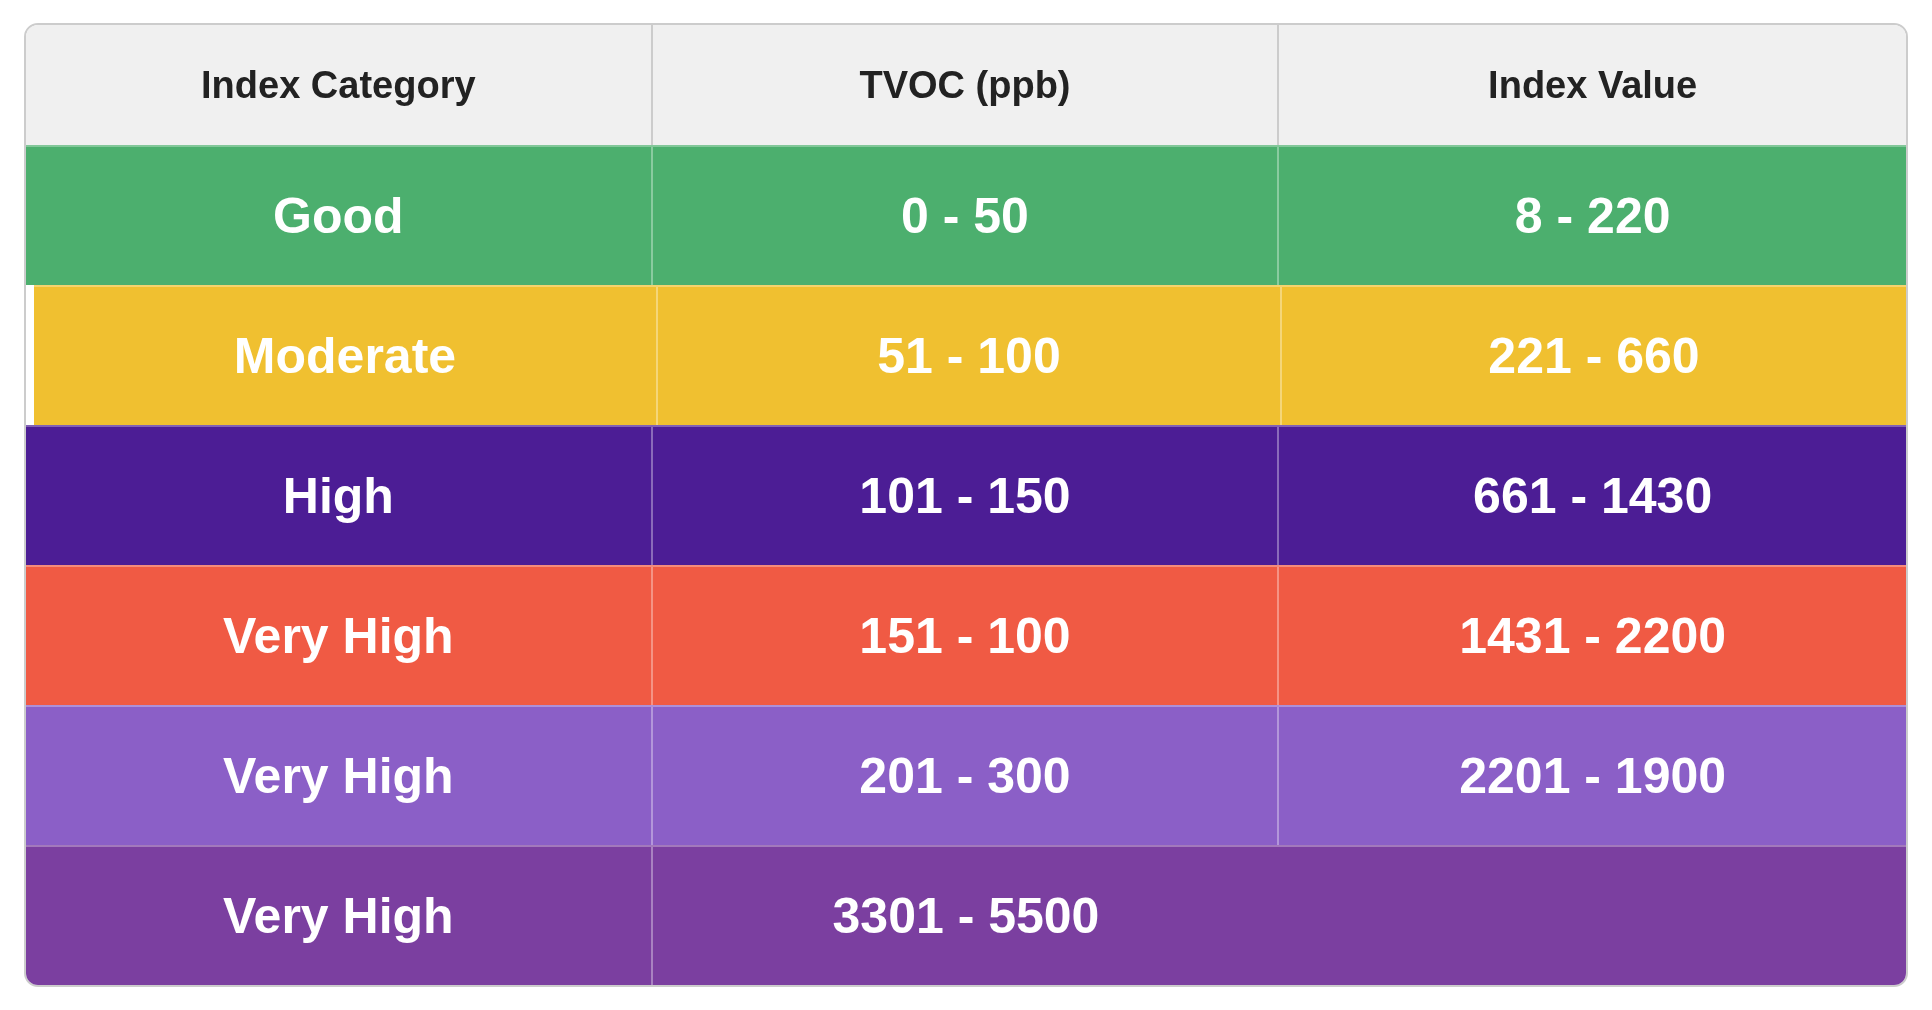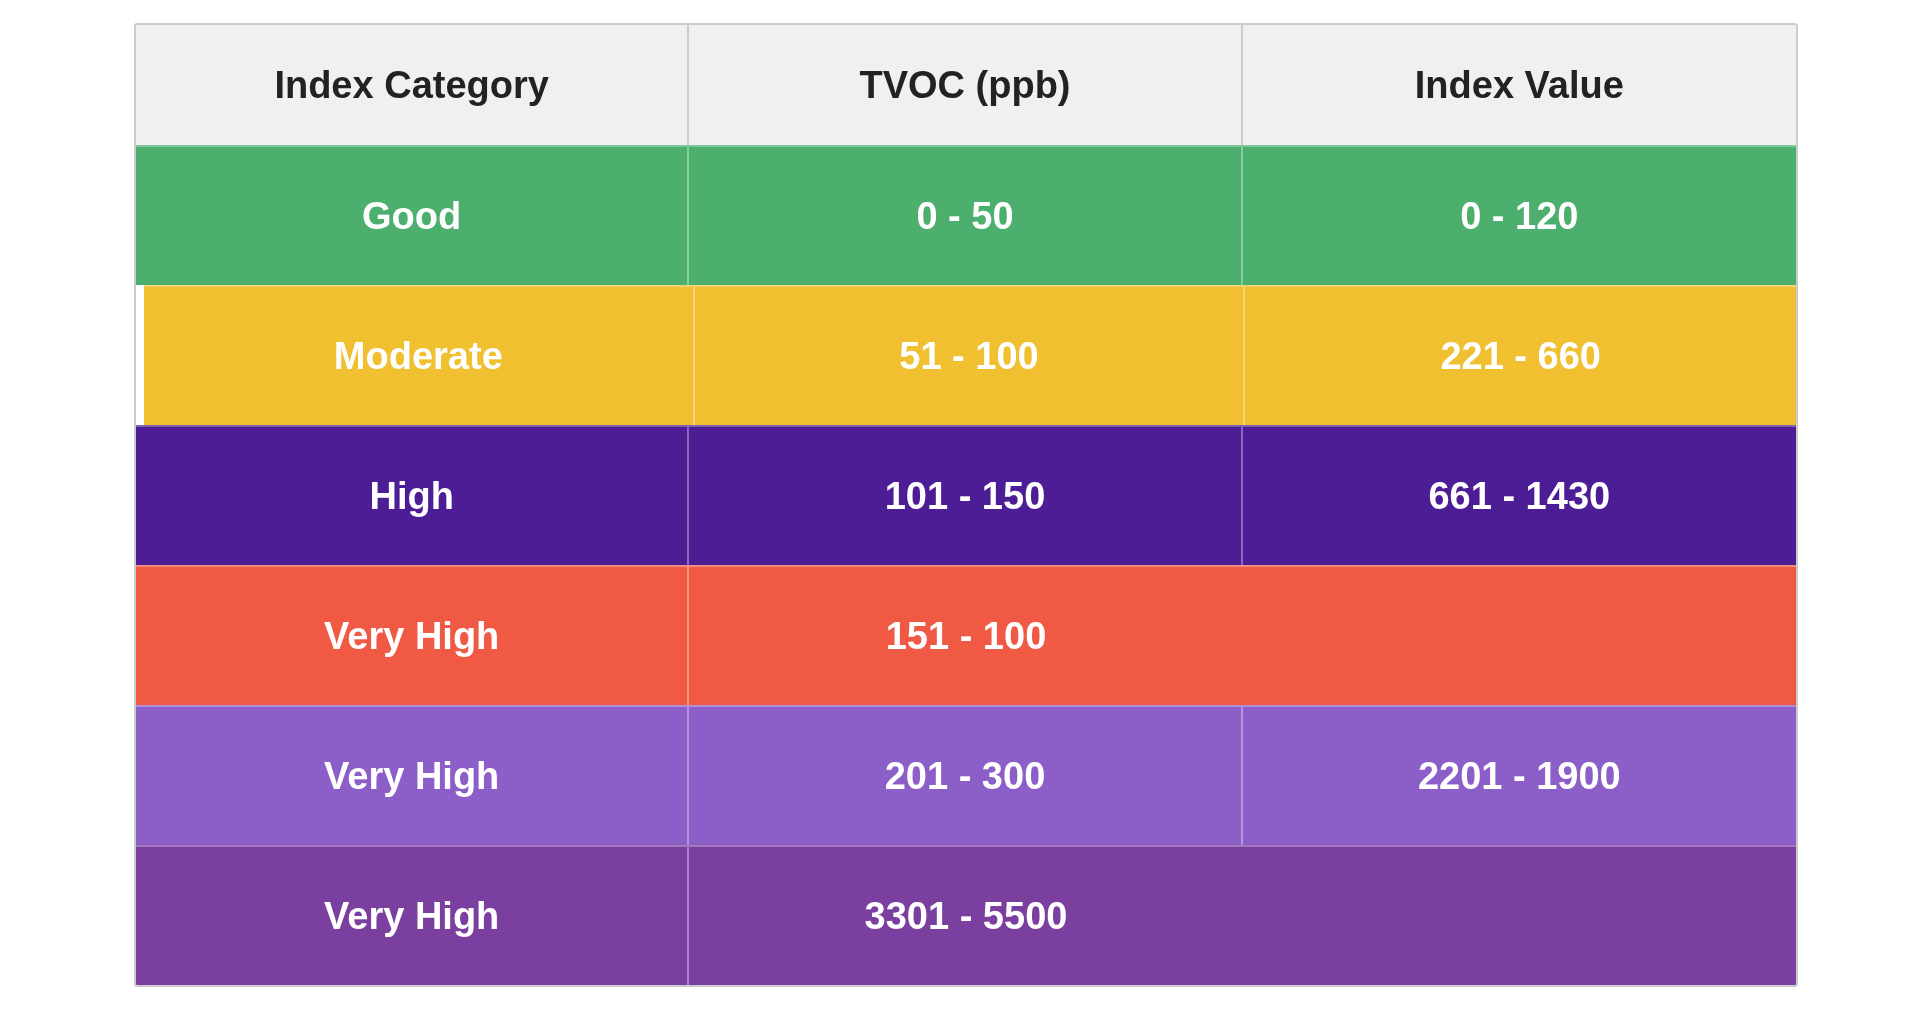--- a/index.html
+++ b/index.html
@@ -12,23 +12,23 @@
       width: 1932px;
       height: 1010px;
       display: flex;
       align-items: center;
       justify-content: center;
       background: #ffffff;
       font-family: Arial, sans-serif;
     }
 
     .table-container {
-      width: 1664px;
+      width: 1884px;
       border: 2px solid #cccccc;
-      border-radius: 3px;
+      border-radius: 14px;
       overflow: hidden;
     }
 
     .table-row {
       display: grid;
       grid-template-columns: 1fr 1fr 1fr;
     }
 
     .table-row.header {
       background: #f0f0f0;
@@ -58,21 +58,21 @@
     .header .table-cell:last-child {
       border-right: none;
     }
 
     .data-row {
       min-height: 140px;
       border-top: 2px solid rgba(255,255,255,0.3);
     }
 
     .data-row .table-cell {
-      font-size: 38px;
+      font-size: 50px;
       font-weight: bold;
       color: #ffffff;
     }
 
     .row-good {
       background: #4caf6e;
     }
 
     .row-good .table-cell {
       border-right: 2px solid rgba(255,255,255,0.35);
@@ -136,35 +136,36 @@
     </div>
     <div class="table-cell">
       <span>Index Value</span>
     </div>
   </div>
 
   <div id="data-rows-container">
       <div class="table-row data-row row-good">
         <div class="table-cell">Good</div>
         <div class="table-cell">0 - 50</div>
-        <div class="table-cell">0 - 120</div>
+        <div class="table-cell">8 - 220</div>
       </div>
       <div class="table-row data-row row-moderate">
         <div class="table-cell">Moderate</div>
         <div class="table-cell">51 - 100</div>
         <div class="table-cell">221 - 660</div>
       </div>
       <div class="table-row data-row row-high">
         <div class="table-cell">High</div>
         <div class="table-cell">101 - 150</div>
         <div class="table-cell">661 - 1430</div>
       </div>
       <div class="table-row data-row row-very-high-red">
         <div class="table-cell">Very High</div>
         <div class="table-cell">151 - 100</div>
+        <div class="table-cell">1431 - 2200</div>
       </div>
       <div class="table-row data-row row-very-high-purple">
         <div class="table-cell">Very High</div>
         <div class="table-cell">201 - 300</div>
         <div class="table-cell">2201 - 1900</div>
       </div>
       <div class="table-row data-row row-very-high-dark-purple">
         <div class="table-cell">Very High</div>
         <div class="table-cell">3301 - 5500</div>
       </div>

